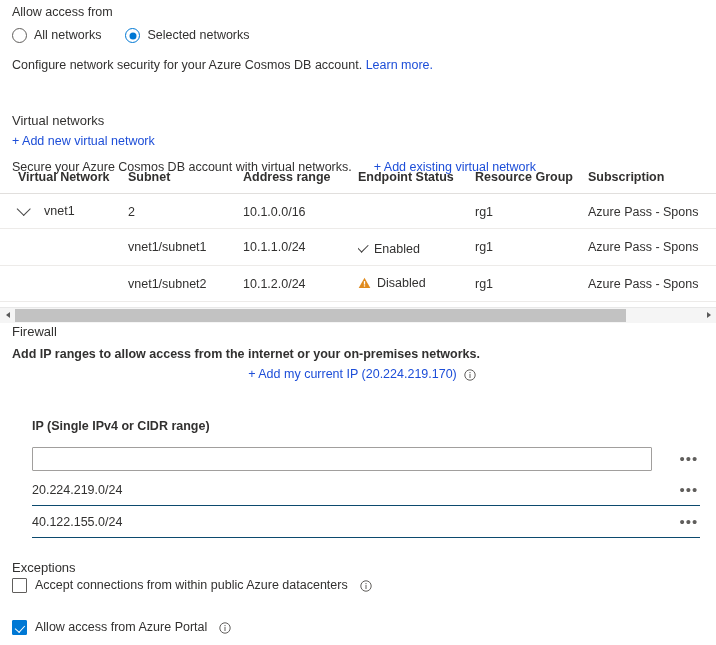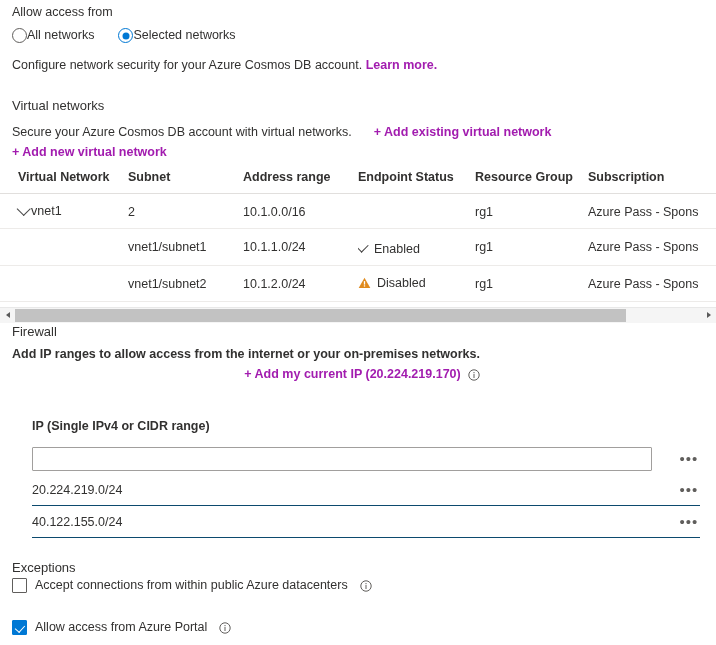--- a/index.html
+++ b/index.html
@@ -14,25 +14,25 @@
     font-family: "Liberation Sans", sans-serif;
     font-size: 12.5px;
     color: #323130;
     -webkit-font-smoothing: antialiased;
   }
   .page { position: relative; width: 716px; height: 566px; padding-left: 43px; }
 
   
   .label { color: #323130; font-size: 12.5px; line-height: 17px; }
   .section-title { font-size: 13px; color: #323130; line-height: 18px; }
-  .link { color: #a21caf; text-decoration: none; cursor: pointer; font-weight: bold; }
+  .link { color: #1d4ed8; text-decoration: none; cursor: pointer; }
 
   
   .radio-row { display: flex; align-items: center; gap: 10px; }
-  .radio-opt { display: flex; align-items: center; cursor: pointer; }
+  .radio-opt { display: flex; align-items: center; gap: 7px; cursor: pointer; }
   .radio {
     width: 15px; height: 15px; border-radius: 50%;
     border: 1.3px solid #605e5c; background: #fff;
     box-sizing: border-box; position: relative; flex: none;
   }
   .radio.checked { border-color: #0078d4; border-width: 1.3px; }
   .radio.checked::after {
     content: ""; position: absolute;
     left: 50%; top: 50%; transform: translate(-50%, -50%);
     width: 7px; height: 7px; border-radius: 50%;
@@ -55,21 +55,21 @@
   .vnet-table tr:last-child td { border-bottom: 1px solid #edebe9; }
   .col-vn   { width: 110px; padding-left: 18px !important; }
   .col-sub  { width: 115px; }
   .col-addr { width: 115px; }
   .col-ep   { width: 117px; }
   .col-rg   { width: 113px; }
   .col-subs { width: 146px; }
   th.col-vn { padding-left: 18px; }
 
   .expander {
-    display: inline-flex; align-items: center; gap: 3px; cursor: pointer;
+    display: inline-flex; align-items: center; gap: 16px; cursor: pointer;
   }
   .chevron {
     display: inline-block; width: 9px; height: 9px;
     border-right: 1.4px solid #4a4a4a; border-bottom: 1.4px solid #4a4a4a;
     transform: rotate(45deg) translate(-1px, -2px);
     flex: none;
   }
   .status { display: inline-flex; align-items: center; gap: 6px; }
   .check-ic {
     display: inline-block; width: 9px; height: 5px;
@@ -145,29 +145,29 @@
         <span class="label">Selected networks</span>
       </div>
     </div>
 
     <div class="label" style="margin-top:13px;">
       <span>Configure network security for your Azure Cosmos DB account.</span>
       <a class="link">Learn more.</a>
     </div>
   </div>
 
-  <div style="position:absolute; left:12px; top:97px; width:704px;">
+  <div style="position:absolute; left:12px; top:112px; width:704px;">
     <div class="section-title">Virtual networks</div>
 
+    <div style="margin-top:3px;">
+      <a class="link label">+ Add new virtual network</a>
+    </div>
     <div style="margin-top:9px; display:flex; align-items:baseline;">
       <span class="label">Secure your Azure Cosmos DB account with virtual networks.</span>
       <a class="link label" style="margin-left:22px;">+ Add existing virtual network</a>
-    </div>
-    <div style="margin-top:3px;">
-      <a class="link label">+ Add new virtual network</a>
     </div>
   </div>
 
   <div style="position:absolute; left:0px; top:170px; width:716px;">
     <table class="vnet-table">
       <thead>
         <tr>
           <th class="col-vn">Virtual Network</th>
           <th class="col-sub">Subnet</th>
           <th class="col-addr">Address range</th>

